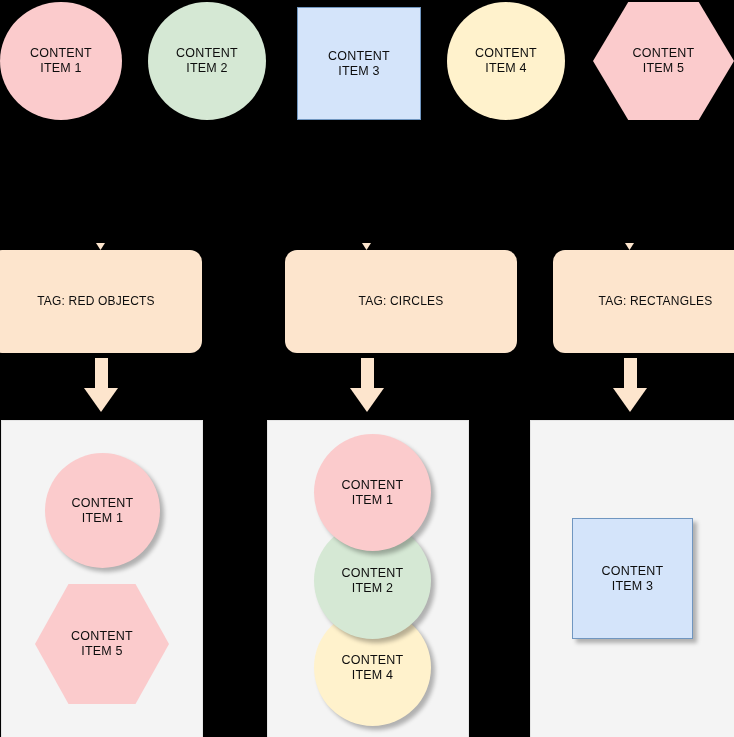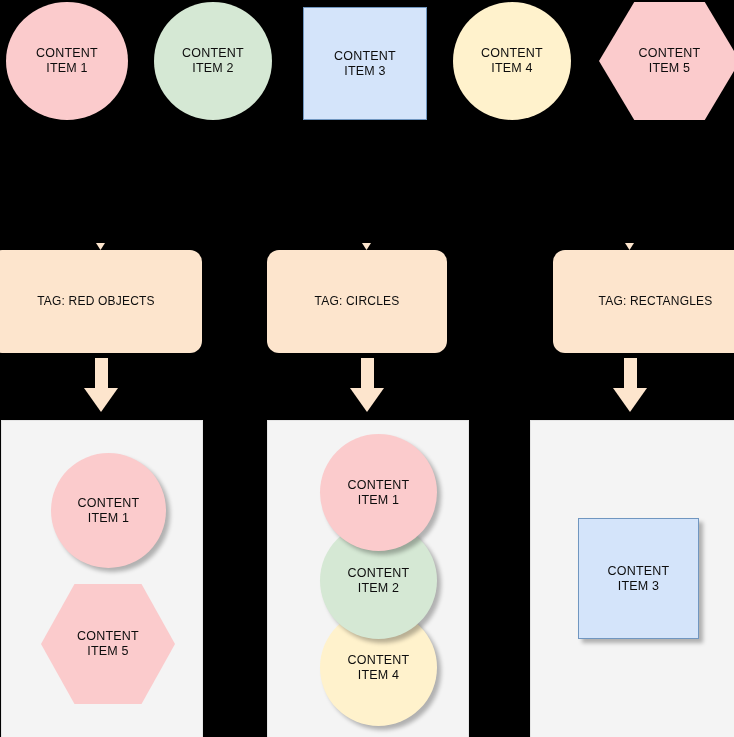--- a/index.html
+++ b/index.html
@@ -13,21 +13,21 @@
   
   .lbl{
     position:absolute;left:0;top:0;width:100%;height:100%;
     display:flex;flex-direction:column;align-items:center;justify-content:center;
     color:#0d0d0d;font-size:12.5px;line-height:15px;text-align:center;
     letter-spacing:.2px;pointer-events:none;white-space:pre-line;
   }
   .lbl span{display:block;}
 
   
-  .shape{position:absolute;margin-left:6px;}
+  .shape{position:absolute;}
   .circle{border-radius:50%;}
   .rect{border:1px solid #7096c0;}
   .hex{clip-path:polygon(25% 0%,75% 0%,100% 50%,75% 100%,25% 100%,0% 50%);}
 
   
   .tag{
     position:absolute;background:#fde5cd;border-radius:12px;
   }
   .tag .lbl{font-size:12px;}
   
@@ -92,21 +92,21 @@
       <span>ITEM 5</span>
     </div>
   </div>
 
   <div class="tagtip" style="left:96px;top:243px;"></div>
   <div class="tag" style="left:-10px;top:250px;width:212px;height:103px;">
     <div class="lbl">TAG: RED OBJECTS</div>
   </div>
 
   <div class="tagtip" style="left:362px;top:243px;"></div>
-  <div class="tag" style="left:267px;top:250px;width:180px;height:103px;">
+  <div class="tag" style="left:285px;top:250px;width:232px;height:103px;">
     <div class="lbl">TAG: CIRCLES</div>
   </div>
 
   <div class="tagtip" style="left:625px;top:243px;"></div>
   <div class="tag" style="left:553px;top:250px;width:205px;height:103px;">
     <div class="lbl">TAG: RECTANGLES</div>
   </div>
 
   <div class="arrow" style="left:84px;top:358px;width:34px;height:54px;">
     <div class="stem" style="left:11px;top:0;width:13px;height:32px;"></div>

